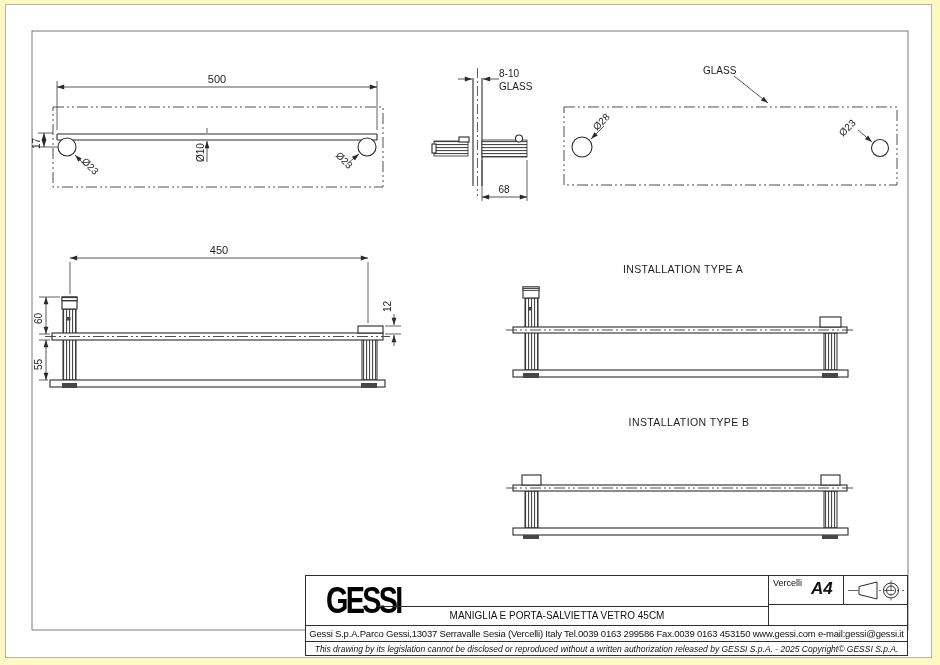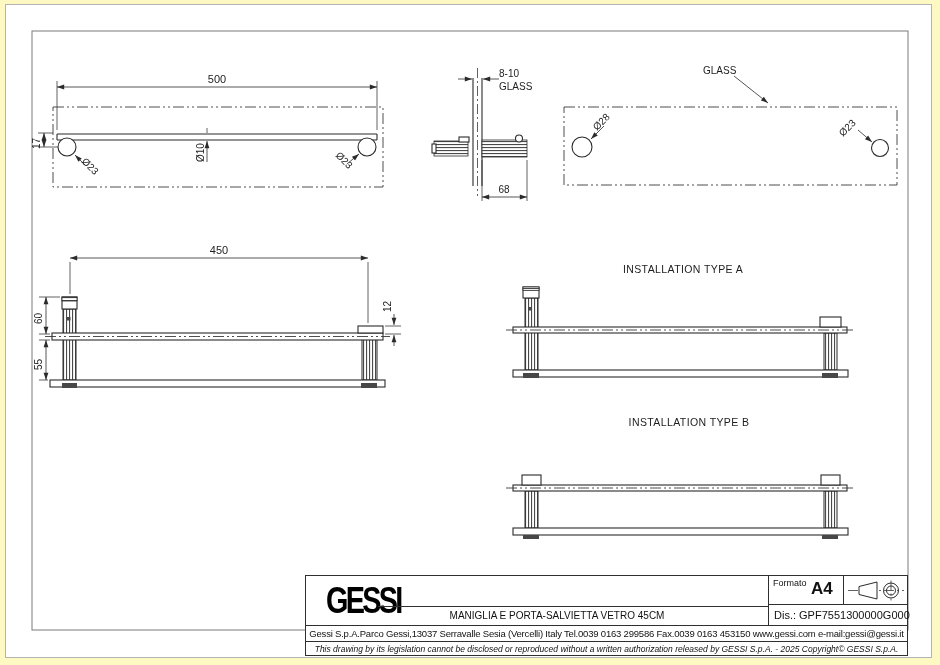--- a/index.html
+++ b/index.html
@@ -32,21 +32,21 @@
         color:#000;}
   .tb-code{position:absolute;left:72px;top:4px;width:390px;text-align:center;font-weight:bold;
            font-size:14px;}
   .tb-underline{position:absolute;left:72px;top:30px;width:390px;height:1px;background:#2f2f2f;}
   .tb-desc{position:absolute;left:56px;top:34px;width:390px;text-align:center;font-size:10px;}
   .tb-vdiv{position:absolute;left:462px;top:0;width:1px;height:49px;background:#2f2f2f;}
   .tb-formato{position:absolute;left:463px;top:0;width:75px;height:29px;
               border-bottom:1px solid #2f2f2f;border-right:1px solid #2f2f2f;box-sizing:border-box;}
   .tb-formato-label{position:absolute;left:4px;top:2px;font-size:9px;}
   .tb-formato-value{position:absolute;left:42px;top:3px;font-size:17px;font-weight:bold;
-                    text-align:right;}
+                    font-style:italic;text-align:right;}
   .tb-symbol{position:absolute;left:538px;top:0;width:63px;height:29px;
              border-bottom:1px solid #2f2f2f;box-sizing:border-box;display:flex;
              align-items:center;justify-content:center;}
   .tb-dis{position:absolute;left:463px;top:29px;width:139px;height:20px;font-size:11px;
           line-height:21px;padding-left:5px;box-sizing:border-box;white-space:nowrap;}
   .tb-company{position:absolute;left:0;top:49px;width:601px;height:16px;
               border-top:1px solid #2f2f2f;text-align:center;font-size:9.5px;
               letter-spacing:-.2px;line-height:16px;white-space:nowrap;overflow:hidden;}
   .tb-legal{position:absolute;left:0;top:65px;width:601px;height:15px;
             border-top:1px solid #2f2f2f;text-align:center;font-size:8.5px;font-style:italic;
@@ -208,29 +208,28 @@
       <rect class="foot" x="822" y="535" width="16" height="4"></rect>
     </g>
   </svg>
 
   <div class="titleblock">
     <div class="logo">GESSI</div>
     <div class="tb-underline"></div>
     <div class="tb-desc">MANIGLIA E PORTA-SALVIETTA VETRO 45CM</div>
     <div class="tb-vdiv"></div>
     <div class="tb-formato">
-      <span class="tb-formato-label">Formato</span>
+      <span class="tb-formato-label">Vercelli</span>
       <span class="tb-formato-value">A4</span>
     </div>
     <div class="tb-symbol">
       <svg width="58" height="25" viewBox="0 0 58 25">
         <line x1="1" y1="12.5" x2="57" y2="12.5" class="center"></line>
         <path d="M12,8.5 L30,4 L30,21 L12,16.5 Z" fill="#fff" stroke="#2b2b2b" stroke-width="1"></path>
         <circle cx="44" cy="12.5" r="7.5" fill="none" stroke="#2b2b2b" stroke-width="1"></circle>
         <circle cx="44" cy="12.5" r="4.5" fill="none" stroke="#2b2b2b" stroke-width="1"></circle>
         <line x1="44" y1="2.5" x2="44" y2="22.5" class="center"></line>
       </svg>
     </div>
-    <div class="tb-dis">Dis.: GPF7551300000G000</div>
     <div class="tb-company">Gessi S.p.A.Parco Gessi,13037 Serravalle Sesia (Vercelli) Italy Tel.0039 0163 299586 Fax.0039 0163 453150 www.gessi.com e-mail:gessi@gessi.it</div>
     <div class="tb-legal">This drawing by its legislation cannot be disclosed or reproduced without a written authorization released by GESSI S.p.A. - 2025 Copyright© GESSI S.p.A.</div>
   </div>
 </div>
 
 </body></html>

